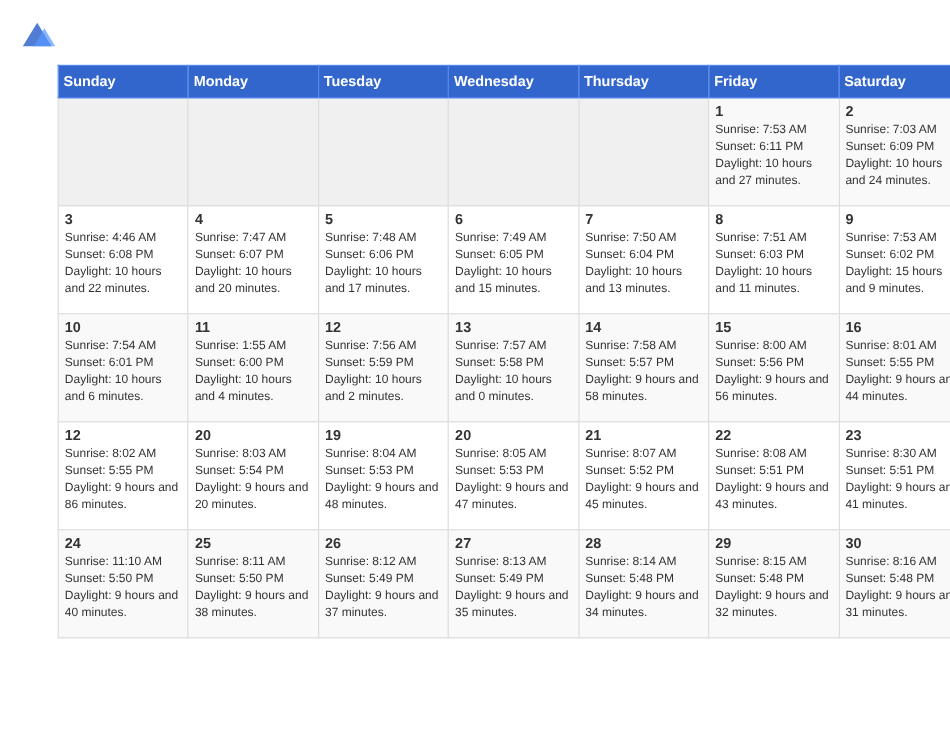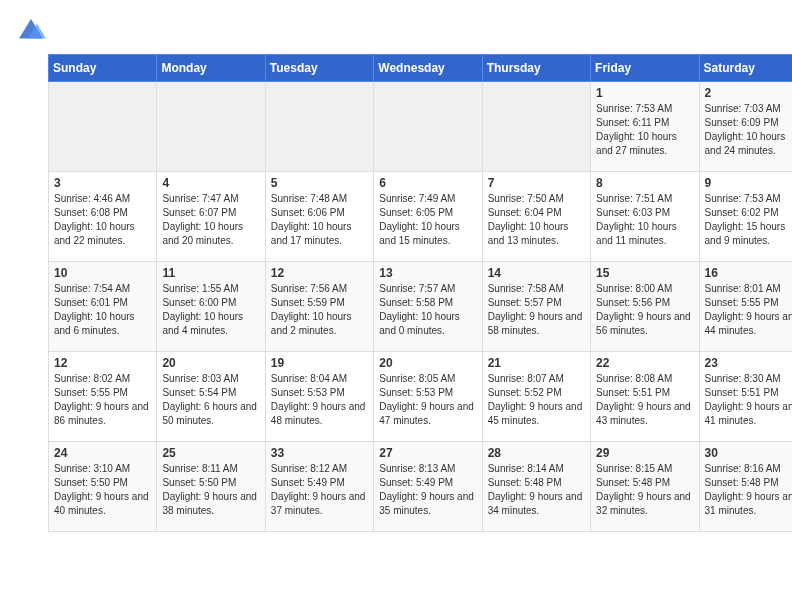--- a/index.html
+++ b/index.html
@@ -234,21 +234,21 @@
         <td>
           <span class="day-num">12</span>
           <div class="cell-content">Sunrise: 8:02 AM</div>
           <div class="cell-content">Sunset: 5:55 PM</div>
           <div class="cell-content">Daylight: 9 hours and 86 minutes.</div>
         </td>
         <td>
           <span class="day-num">20</span>
           <div class="cell-content">Sunrise: 8:03 AM</div>
           <div class="cell-content">Sunset: 5:54 PM</div>
-          <div class="cell-content">Daylight: 6 hours and 50 minutes.</div>
+          <div class="cell-content">Daylight: 9 hours and 20 minutes.</div>
         </td>
         <td>
           <span class="day-num">19</span>
           <div class="cell-content">Sunrise: 8:04 AM</div>
           <div class="cell-content">Sunset: 5:53 PM</div>
           <div class="cell-content">Daylight: 9 hours and 48 minutes.</div>
         </td>
         <td>
           <span class="day-num">20</span>
           <div class="cell-content">Sunrise: 8:05 AM</div>
@@ -270,32 +270,32 @@
         <td>
           <span class="day-num">23</span>
           <div class="cell-content">Sunrise: 8:30 AM</div>
           <div class="cell-content">Sunset: 5:51 PM</div>
           <div class="cell-content">Daylight: 9 hours and 41 minutes.</div>
         </td>
       </tr>
       <tr>
         <td>
           <span class="day-num">24</span>
-          <div class="cell-content">Sunrise: 3:10 AM</div>
+          <div class="cell-content">Sunrise: 11:10 AM</div>
           <div class="cell-content">Sunset: 5:50 PM</div>
           <div class="cell-content">Daylight: 9 hours and 40 minutes.</div>
         </td>
         <td>
           <span class="day-num">25</span>
           <div class="cell-content">Sunrise: 8:11 AM</div>
           <div class="cell-content">Sunset: 5:50 PM</div>
           <div class="cell-content">Daylight: 9 hours and 38 minutes.</div>
         </td>
         <td>
-          <span class="day-num">33</span>
+          <span class="day-num">26</span>
           <div class="cell-content">Sunrise: 8:12 AM</div>
           <div class="cell-content">Sunset: 5:49 PM</div>
           <div class="cell-content">Daylight: 9 hours and 37 minutes.</div>
         </td>
         <td>
           <span class="day-num">27</span>
           <div class="cell-content">Sunrise: 8:13 AM</div>
           <div class="cell-content">Sunset: 5:49 PM</div>
           <div class="cell-content">Daylight: 9 hours and 35 minutes.</div>
         </td>

